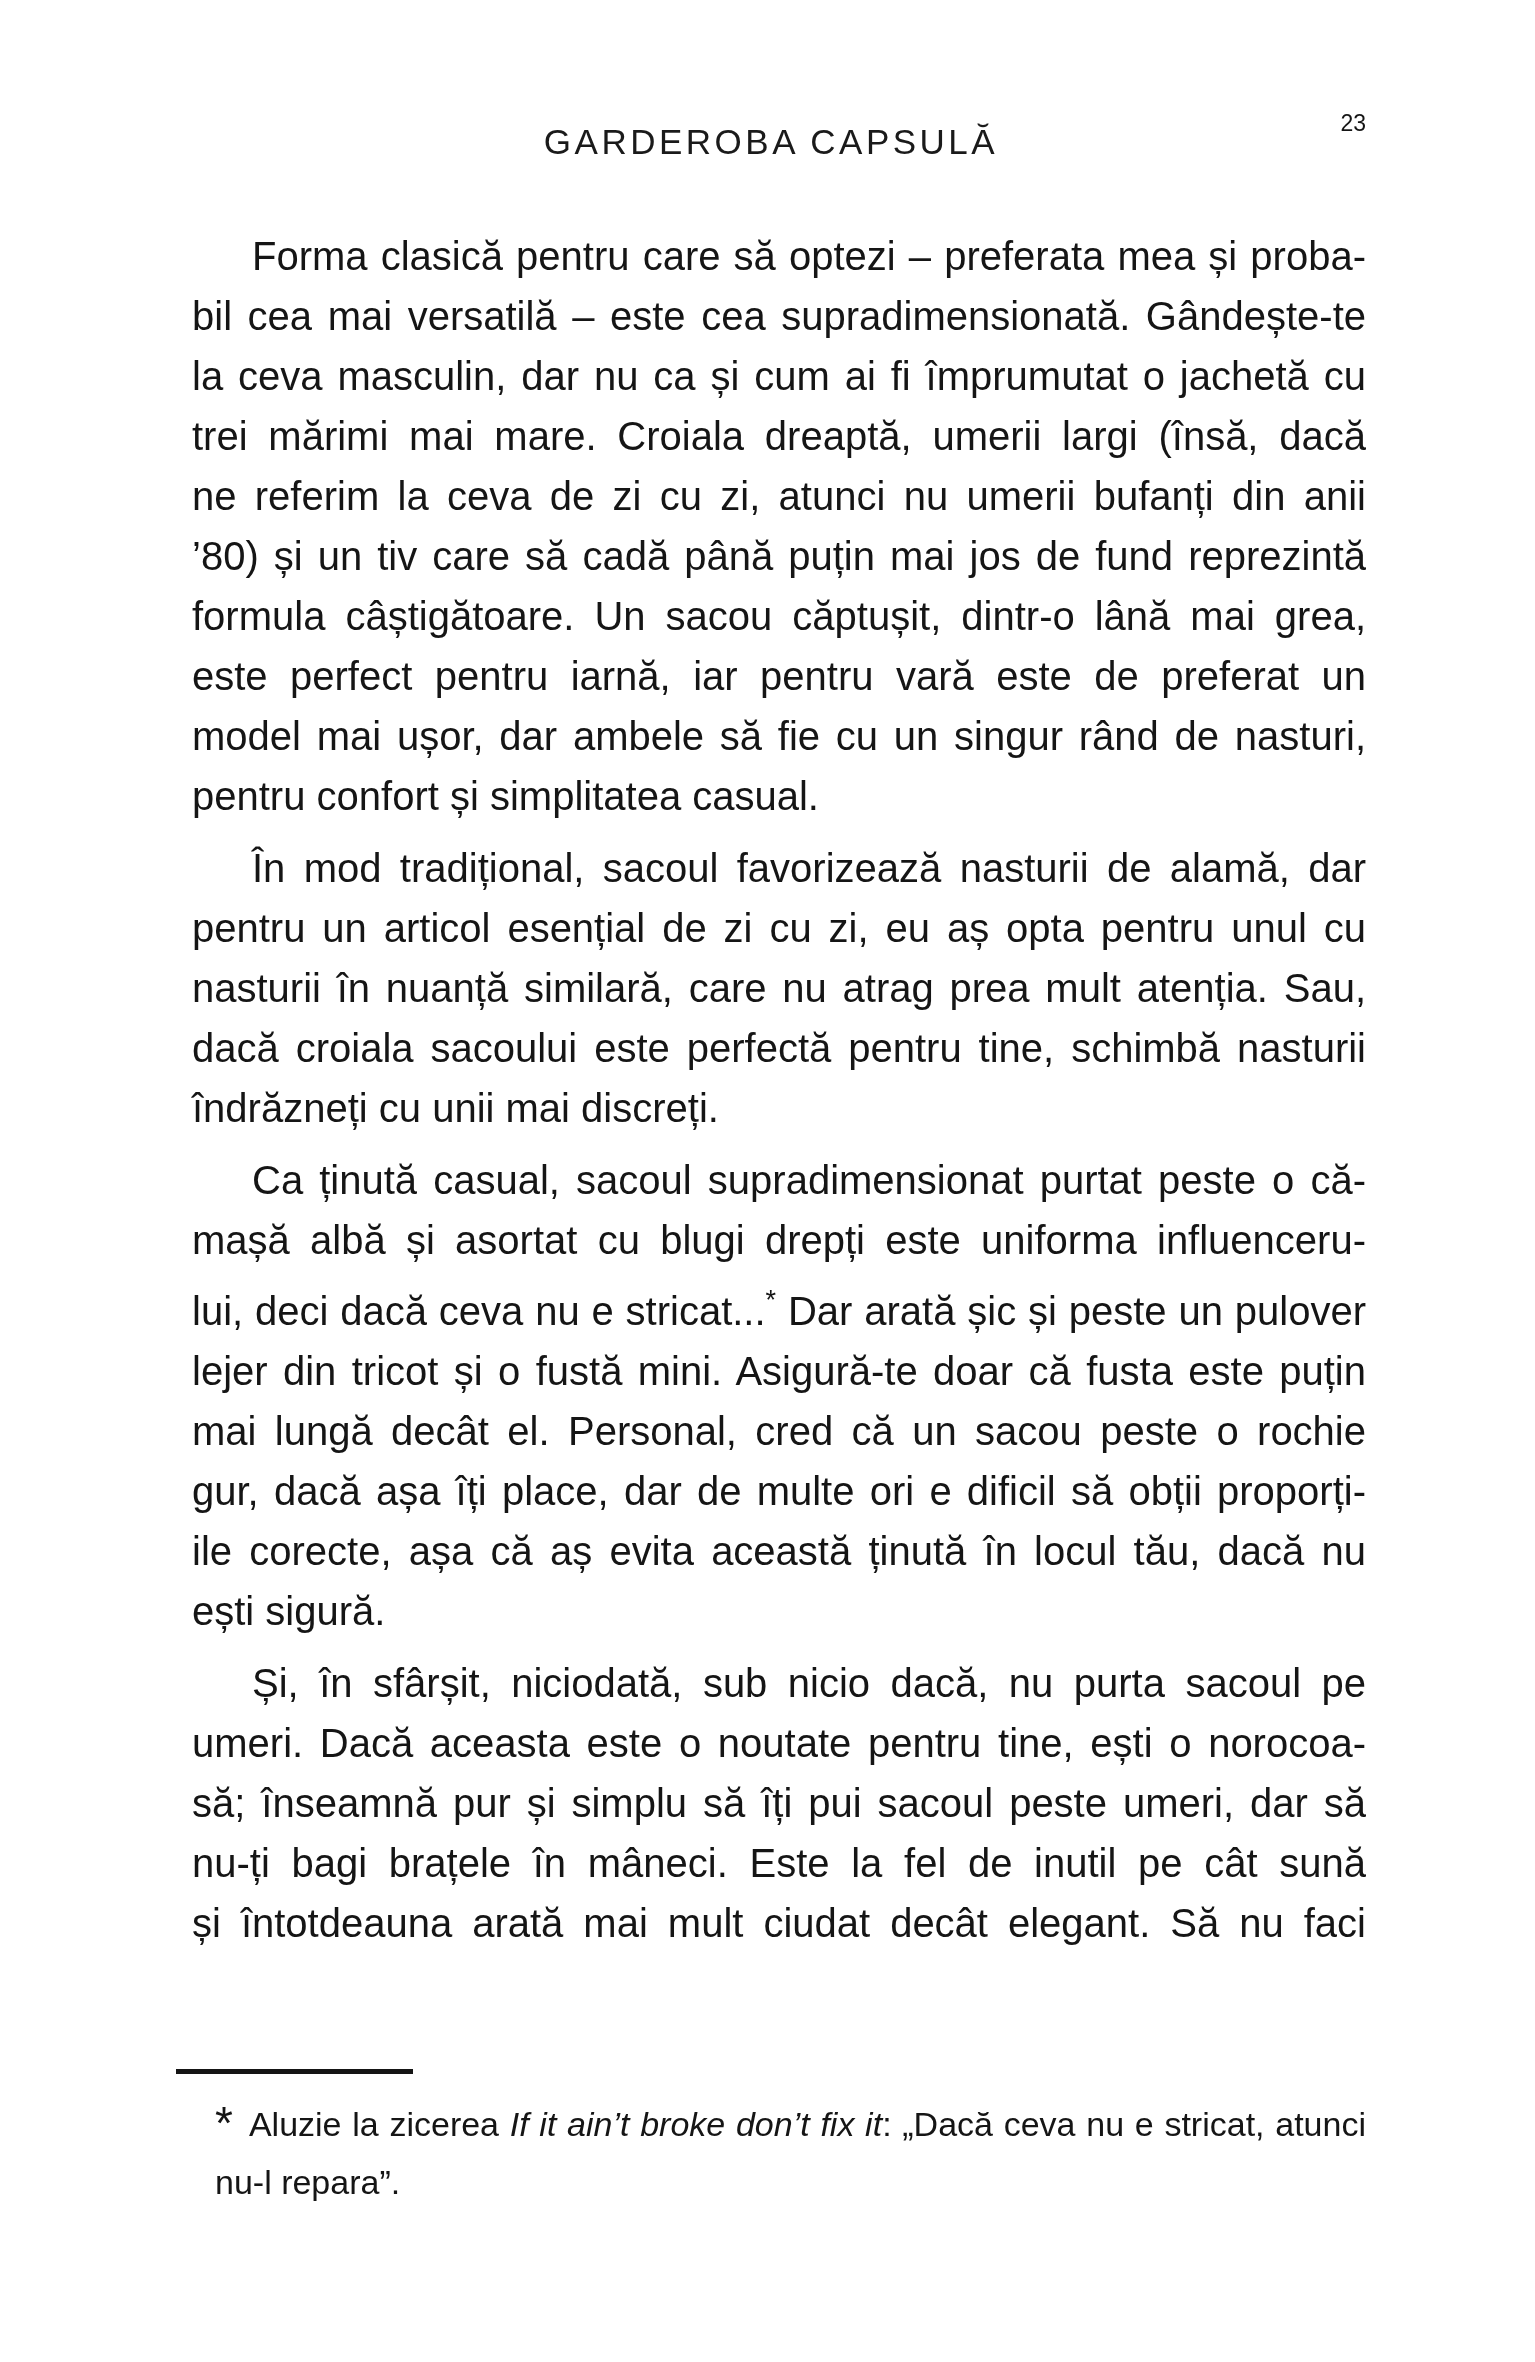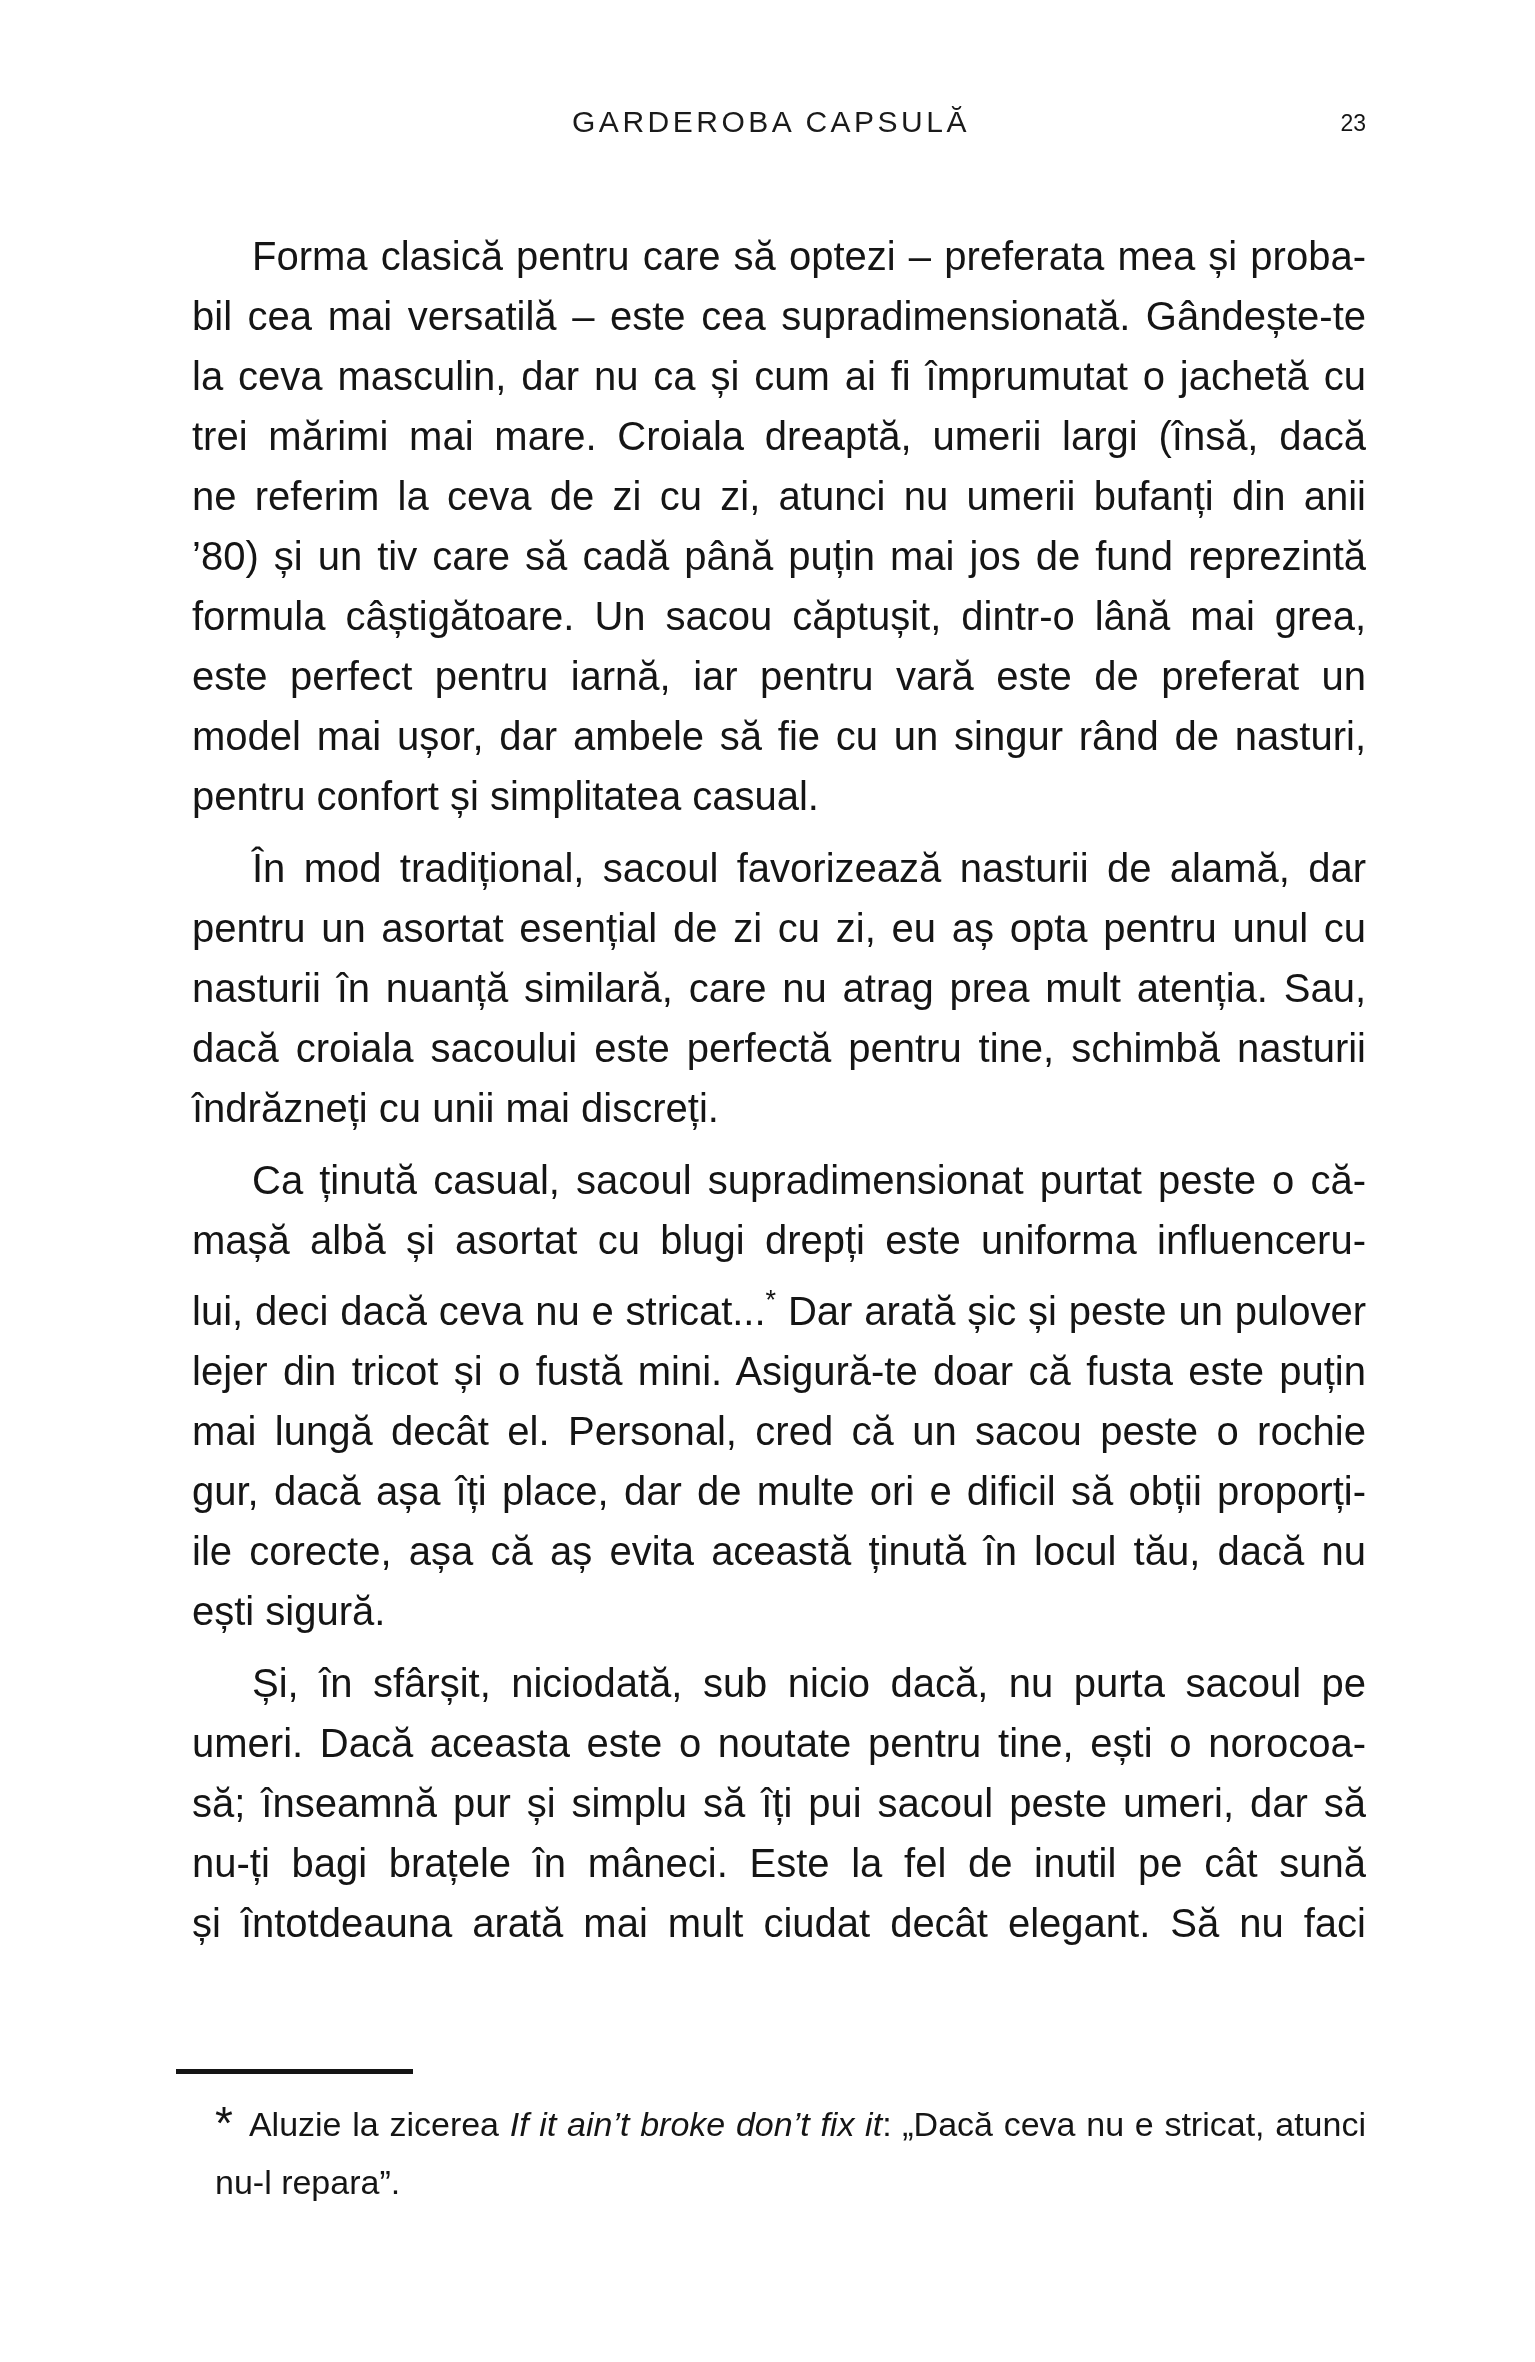--- a/index.html
+++ b/index.html
@@ -10,22 +10,22 @@
     background:#ffffff;
     font-family:"Liberation Sans", sans-serif;
     color:#151515;
     overflow:hidden;
   }
   .running-head{
     position:absolute;top:104px;left:176px;width:1190px;height:40px;
   }
   .head-title{
     display:block;text-align:center;
-    font-size:30px;line-height:36px;letter-spacing:3.5px;
-    color:#1a1a1a;white-space:nowrap;
+    font-size:35px;line-height:36px;letter-spacing:3.5px;
+    color:#1a1a1a;white-space:nowrap;margin-top:20px;
   }
   .head-num{
     position:absolute;right:0;top:1px;
     font-size:23px;line-height:36px;letter-spacing:0;
   }
   .body-text{
     position:absolute;top:226px;left:176px;width:1190px;
   }
   .para{margin:0 0 12px 16px;}
   .line{
@@ -77,21 +77,21 @@
         <div class="line"><span>trei mărimi mai mare. Croiala dreaptă, umerii largi (însă, dacă</span></div>
         <div class="line"><span>ne referim la ceva de zi cu zi, atunci nu umerii bufanți din anii</span></div>
         <div class="line"><span>’80) și un tiv care să cadă până puțin mai jos de fund reprezintă</span></div>
         <div class="line"><span>formula câștigătoare. Un sacou căptușit, dintr-o lână mai grea,</span></div>
         <div class="line"><span>este perfect pentru iarnă, iar pentru vară este de preferat un</span></div>
         <div class="line"><span>model mai ușor, dar ambele să fie cu un singur rând de nasturi,</span></div>
         <div class="line para-end"><span>pentru confort și simplitatea casual.</span></div>
       </div>
       <div class="para">
         <div class="line indent"><span>În mod tradițional, sacoul favorizează nasturii de alamă, dar</span></div>
-        <div class="line"><span>pentru un asortat esențial de zi cu zi, eu aș opta pentru unul cu</span></div>
+        <div class="line"><span>pentru un articol esențial de zi cu zi, eu aș opta pentru unul cu</span></div>
         <div class="line"><span>nasturii în nuanță similară, care nu atrag prea mult atenția. Sau,</span></div>
         <div class="line"><span>dacă croiala sacoului este perfectă pentru tine, schimbă nasturii</span></div>
         <div class="line para-end"><span>îndrăzneți cu unii mai discreți.</span></div>
       </div>
       <div class="para">
         <div class="line indent"><span>Ca ținută casual, sacoul supradimensionat purtat peste o că-</span></div>
         <div class="line"><span>mașă albă și asortat cu blugi drepți este uniforma influenceru-</span></div>
         <div class="line"><span>lui, deci dacă ceva nu e stricat...</span><span class="sup">*</span><span> Dar arată șic și peste un pulover</span></div>
         <div class="line"><span>lejer din tricot și o fustă mini. Asigură-te doar că fusta este puțin</span></div>
         <div class="line"><span>mai lungă decât el. Personal, cred că un sacou peste o rochie</span></div>

